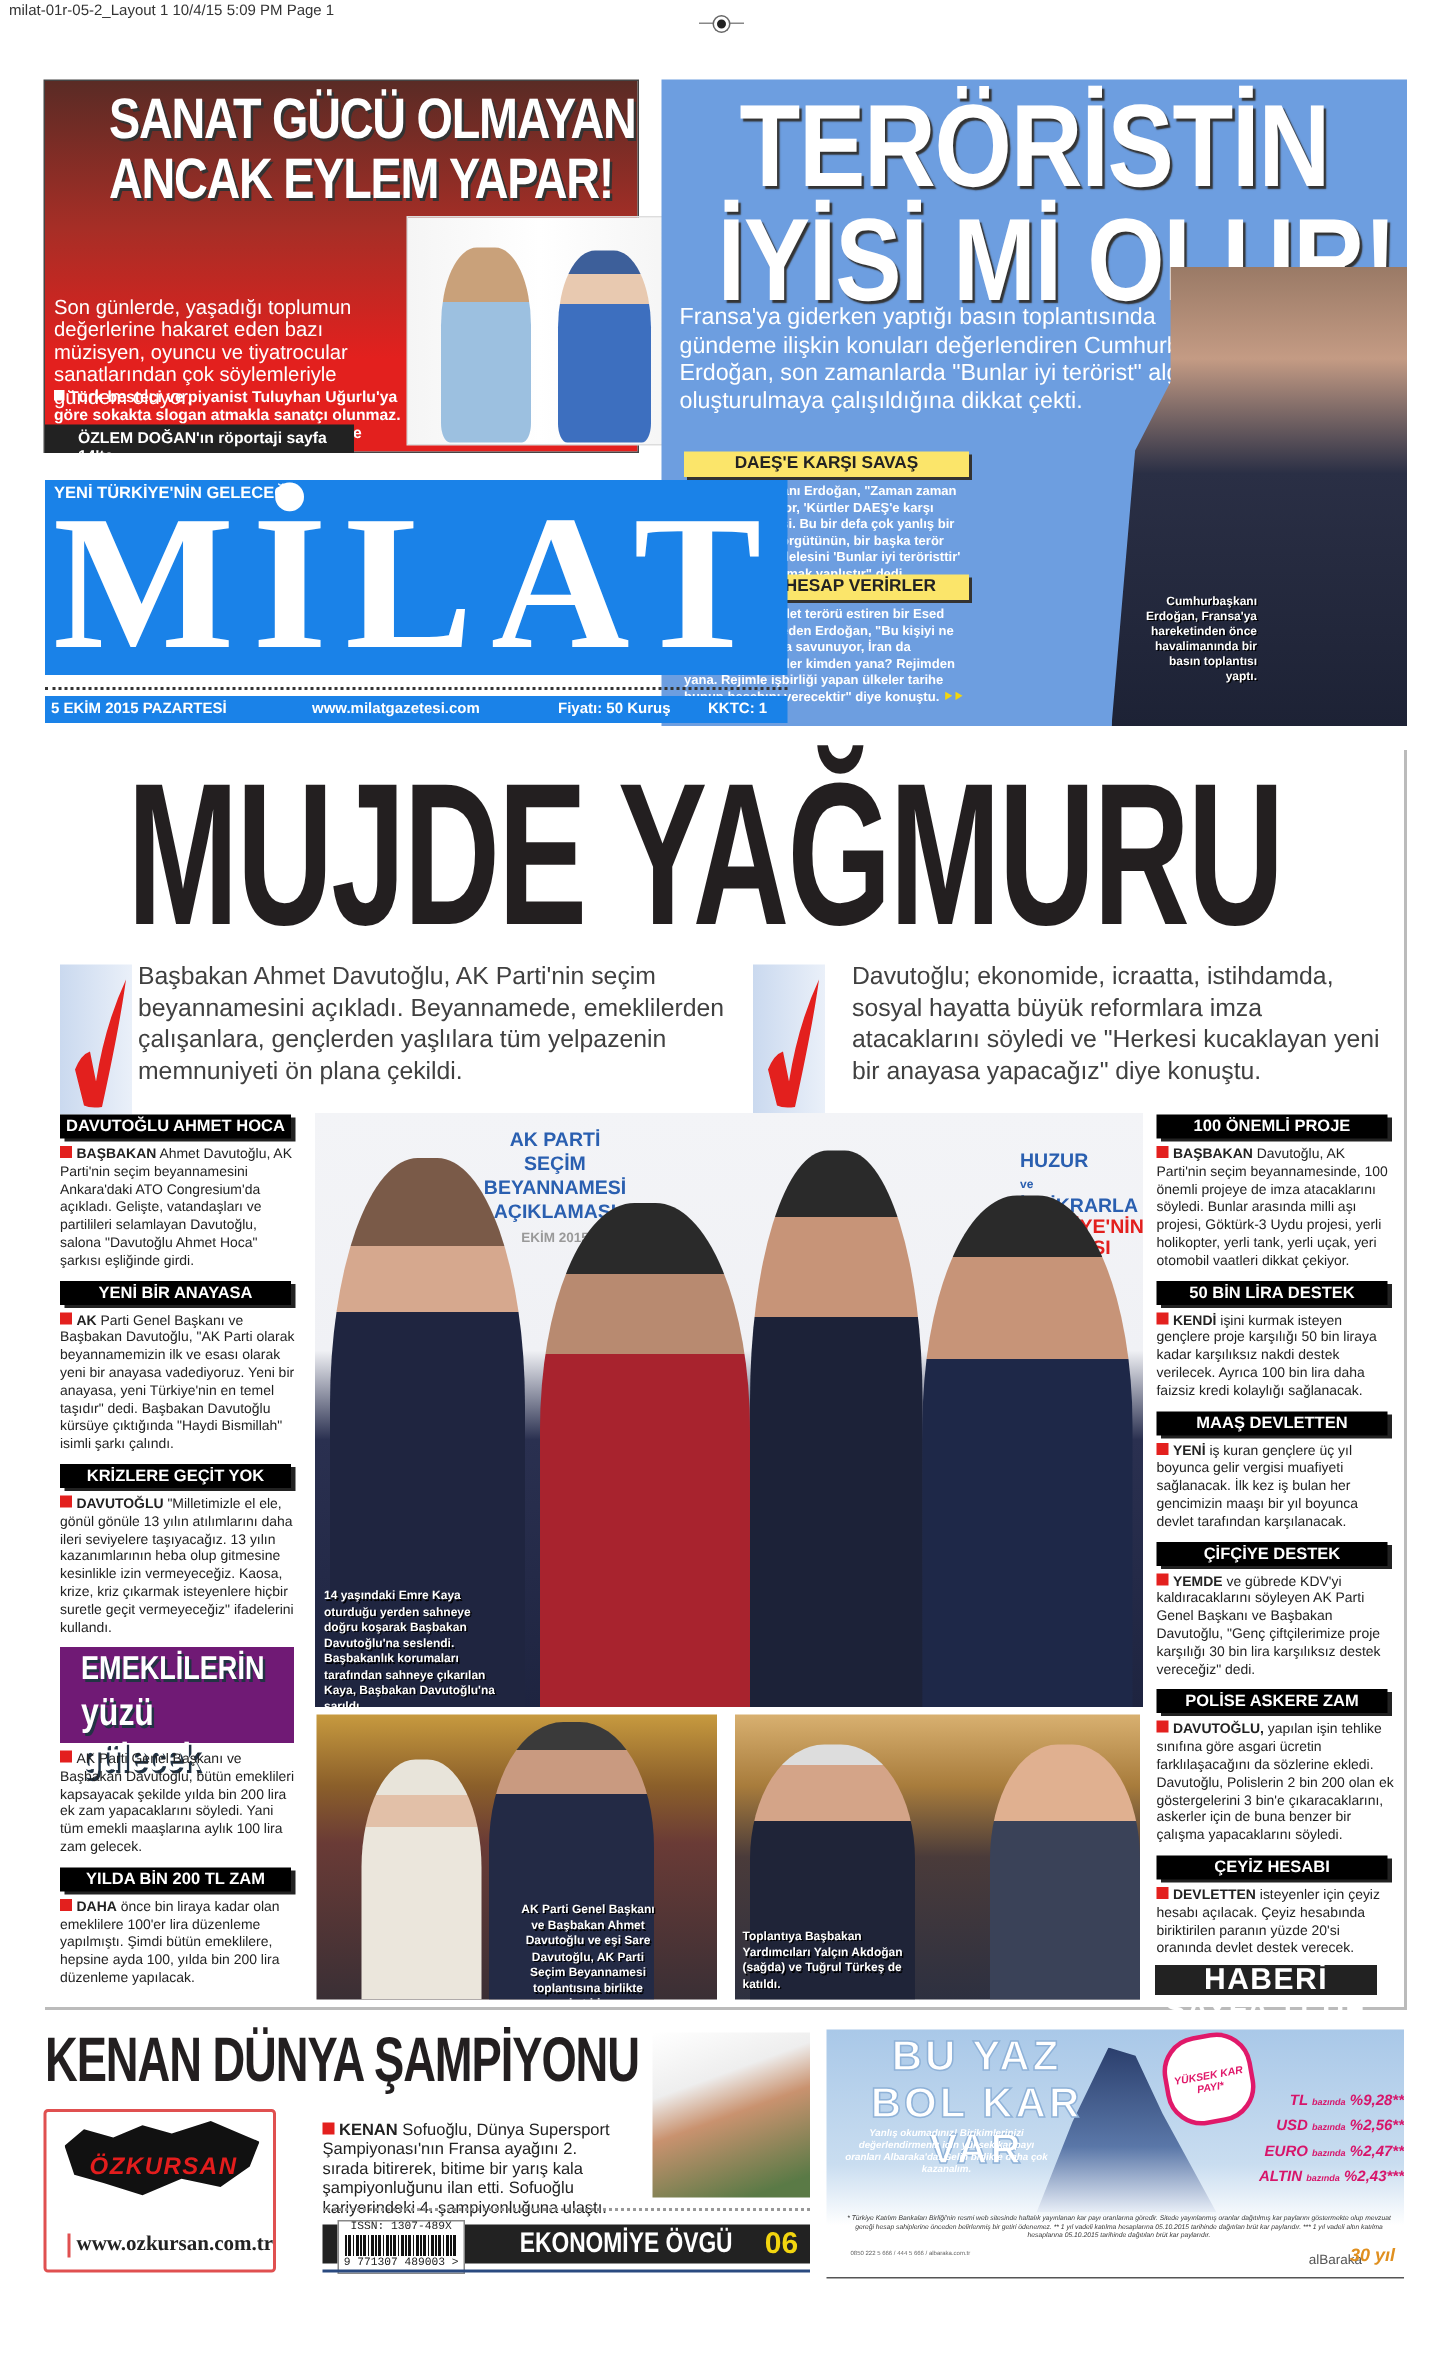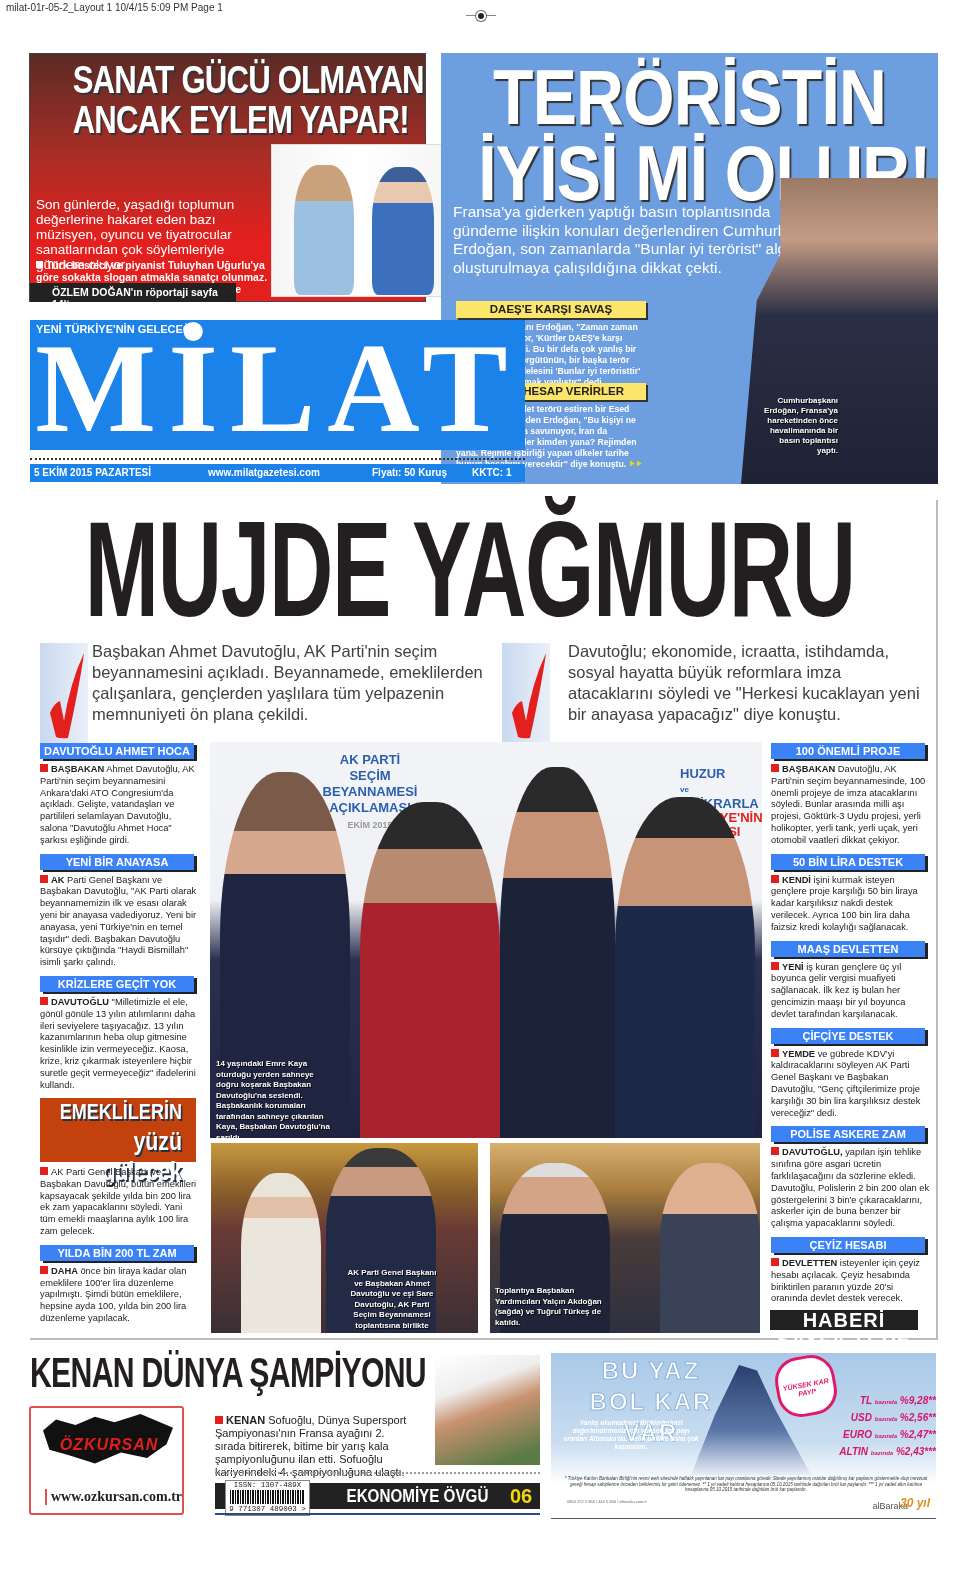--- a/index.html
+++ b/index.html
@@ -38,34 +38,34 @@
   .mast-bar span { position: absolute; }
 
   
   .frame { left: 30px; top: 500px; width: 908px; height: 840px; border-right: 2px solid #bbb; border-bottom: 2px solid #bbb; }
   .headline { left: 30px; top: 500px; width: 880px; height: 140px; text-align: center; font-weight: bold; font-size: 135px; line-height: 140px; color: #231f20; letter-spacing: -2px; transform: scaleX(0.66); transform-origin: left top; white-space: nowrap; width: 1333px; }
   .check { width: 48px; height: 100px; background: linear-gradient(90deg, #cad9ef, #eaf0f9); }
   .check svg { width: 48px; height: 100px; }
   .lead-big { font-size: 16.5px; line-height: 21px; color: #404040; }
 
   .col { font-size: 9.3px; line-height: 11.8px; color: #222; }
-  .col .rh { background: #3b82f6; color: #fff; font-weight: bold; font-size: 11px; text-align: center; height: 16px; line-height: 16px; margin: 0 0 5px 0; box-shadow: 3px 2px 0 #222; width: 154px; }
+  .col .rh { background: #000000; color: #fff; font-weight: bold; font-size: 11px; text-align: center; height: 16px; line-height: 16px; margin: 0 0 5px 0; box-shadow: 3px 2px 0 #222; width: 154px; }
   .col p { margin: 0 0 7px 0; }
   .rsq { display: inline-block; width: 8px; height: 8px; background: #e3201e; margin-right: 3px; vertical-align: 0px; }
   .col b { font-weight: bold; }
 
   .mainphoto { left: 210px; top: 742px; width: 552px; height: 396px; background: linear-gradient(180deg, #f3f4f7 0%, #f0f1f5 40%, #2a3050 55%, #1e2440 100%); overflow: hidden; }
   .mainphoto .bannertxt { position: absolute; color: #2a5fb0; font-weight: bold; font-size: 17px; line-height: 19px; }
   .fig { position: absolute; }
   .cap-ov { position: absolute; color: #fff; font-size: 8px; line-height: 10.5px; font-weight: bold; text-shadow: 1px 1px 0 #000; }
 
   .ph2 { left: 211px; top: 1143px; width: 267px; height: 190px; background: linear-gradient(180deg, #c79a3f 0%, #8b5f2a 25%, #6a3b36 45%, #3a2f35 100%); overflow: hidden; }
   .ph3 { left: 490px; top: 1143px; width: 270px; height: 190px; background: linear-gradient(180deg, #d8b070 0%, #a87c3c 25%, #4a3b3a 50%, #2d3040 100%); overflow: hidden; }
 
-  .emek { left: 40px; top: 1098px; width: 156px; height: 64px; background: #c2410c; color: #fff; font-weight: bold; text-align: right; text-shadow: 2px 2px 0 #234; }
+  .emek { left: 40px; top: 1098px; width: 156px; height: 64px; background: #701a75; color: #fff; font-weight: bold; text-align: left; text-shadow: 2px 2px 0 #234; }
   .emek .l1 { font-size: 22px; line-height: 28px; transform: scaleX(0.82); }
   .emek .l2 { font-size: 26px; line-height: 30px; transform: scaleX(0.82); }
 
   .haberi { left: 770px; top: 1310px; width: 148px; height: 20px; background: #222; color: #fff; font-weight: bold; font-size: 20px; text-align: center; line-height: 20px; letter-spacing: 1px; }
 
   
   .kenan-h { left: 30px; top: 1350px; width: 405px; font-weight: bold; font-size: 42px; line-height: 46px; color: #231f20; letter-spacing: -1px; transform: scaleX(0.72); transform-origin: left top; white-space: nowrap; }
   .kenan-photo { left: 435px; top: 1355px; width: 105px; height: 110px; background: linear-gradient(160deg, #fff 0%, #eee 30%, #c9926f 50%, #5a7a46 90%); }
   .kenan-body { left: 215px; top: 1404px; width: 200px; font-size: 11px; line-height: 13px; color: #222; margin-top: 10px; }
   .ozk { left: 29px; top: 1406px; width: 155px; height: 109px; border: 2px solid #e05050; border-radius: 3px; }
@@ -74,21 +74,21 @@
   .ozk .url { position: absolute; left: 14px; top: 81px; width: 130px; text-align: center; font-family: "Liberation Serif", serif; font-weight: bold; font-size: 14px; color: #222; border-left: 2px solid #e05050; padding-left: 4px; }
   .bot-dots { left: 215px; top: 1472px; width: 325px; border-top: 2px dotted #999; }
   .bot-bar { left: 215px; top: 1483px; width: 325px; height: 26px; background: #222; }
   .issn { left: 225px; top: 1480px; width: 85px; height: 36px; background: #fff; border: 1px solid #888; font-family: "Liberation Mono", monospace; font-size: 7.5px; color: #222; text-align: center; }
   .issn .bars { height: 14px; margin: 1px 4px; background: repeating-linear-gradient(90deg, #111 0 1px, #fff 1px 2px, #111 2px 4px, #fff 4px 5px); }
   .eko { left: 330px; top: 1483px; width: 165px; height: 26px; color: #fff; font-weight: bold; font-size: 19px; line-height: 26px; text-align: center; transform: scaleX(0.8); transform-origin: center; white-space: nowrap; }
   .page-num { left: 505px; top: 1483px; width: 32px; height: 26px; color: #f2d50f; font-weight: bold; font-size: 20px; line-height: 26px; text-align: center; }
   .bot-line { left: 215px; top: 1513px; width: 325px; border-top: 2px solid #2a4a80; }
 
   .ad { left: 551px; top: 1353px; width: 385px; height: 163px; background: linear-gradient(180deg, #a9c8e8 0%, #c9ddf0 55%, #fff 80%, #fff 100%); overflow: hidden; }
-  .ad .t1 { position: absolute; left: 20px; top: 2px; color: #fff; font-size: 24px; line-height: 31px; font-weight: bold; -webkit-text-stroke: 1px #8fb2d8; letter-spacing: 2px; text-align: center; width: 160px; }
+  .ad .t1 { position: absolute; left: 20px; top: 2px; color: #fff; font-size: 28px; line-height: 31px; font-weight: bold; -webkit-text-stroke: 1px #8fb2d8; letter-spacing: 2px; text-align: center; width: 160px; }
   .ad .small { position: absolute; left: 10px; top: 66px; width: 140px; color: #fff; font-size: 6.5px; font-style: italic; font-weight: bold; text-align: center; line-height: 8px; }
   .ad .mountain { position: absolute; left: 140px; top: 12px; width: 120px; height: 110px; background: linear-gradient(180deg, #2b3f6d, #5a77a8 60%, #e8eef7); clip-path: polygon(40% 0, 55% 5%, 70% 40%, 100% 100%, 0 100%, 20% 45%); }
   .ad .snow { position: absolute; left: 225px; top: 3px; width: 60px; height: 60px; color: #e0196a; font-size: 7px; font-weight: bold; font-style: italic; text-align: center; line-height: 8px; padding-top: 22px; border: 3px solid #e0196a; border-radius: 40%; background: #fff; transform: rotate(-10deg); }
   .ad .rates { position: absolute; left: 270px; top: 40px; width: 115px; color: #d7156a; font-style: italic; font-weight: bold; font-size: 10px; line-height: 15px; text-align: right; }
   .ad .rates small { font-size: 6px; }
   .ad .fine { position: absolute; left: 10px; top: 123px; width: 370px; color: #333; font-size: 4.5px; line-height: 5.5px; text-align: center; font-style: italic; }
   .ad .brand { position: absolute; right: 28px; top: 148px; color: #555; font-size: 9px; }
   .ad .thirty { position: absolute; right: 6px; top: 143px; color: #e09020; font-size: 12px; font-style: italic; font-weight: bold; }
   .ad .contact { position: absolute; left: 16px; top: 146px; color: #666; font-size: 4px; line-height: 5px; }
   .ad-line { left: 551px; top: 1518px; width: 385px; border-top: 1px solid #555; }

